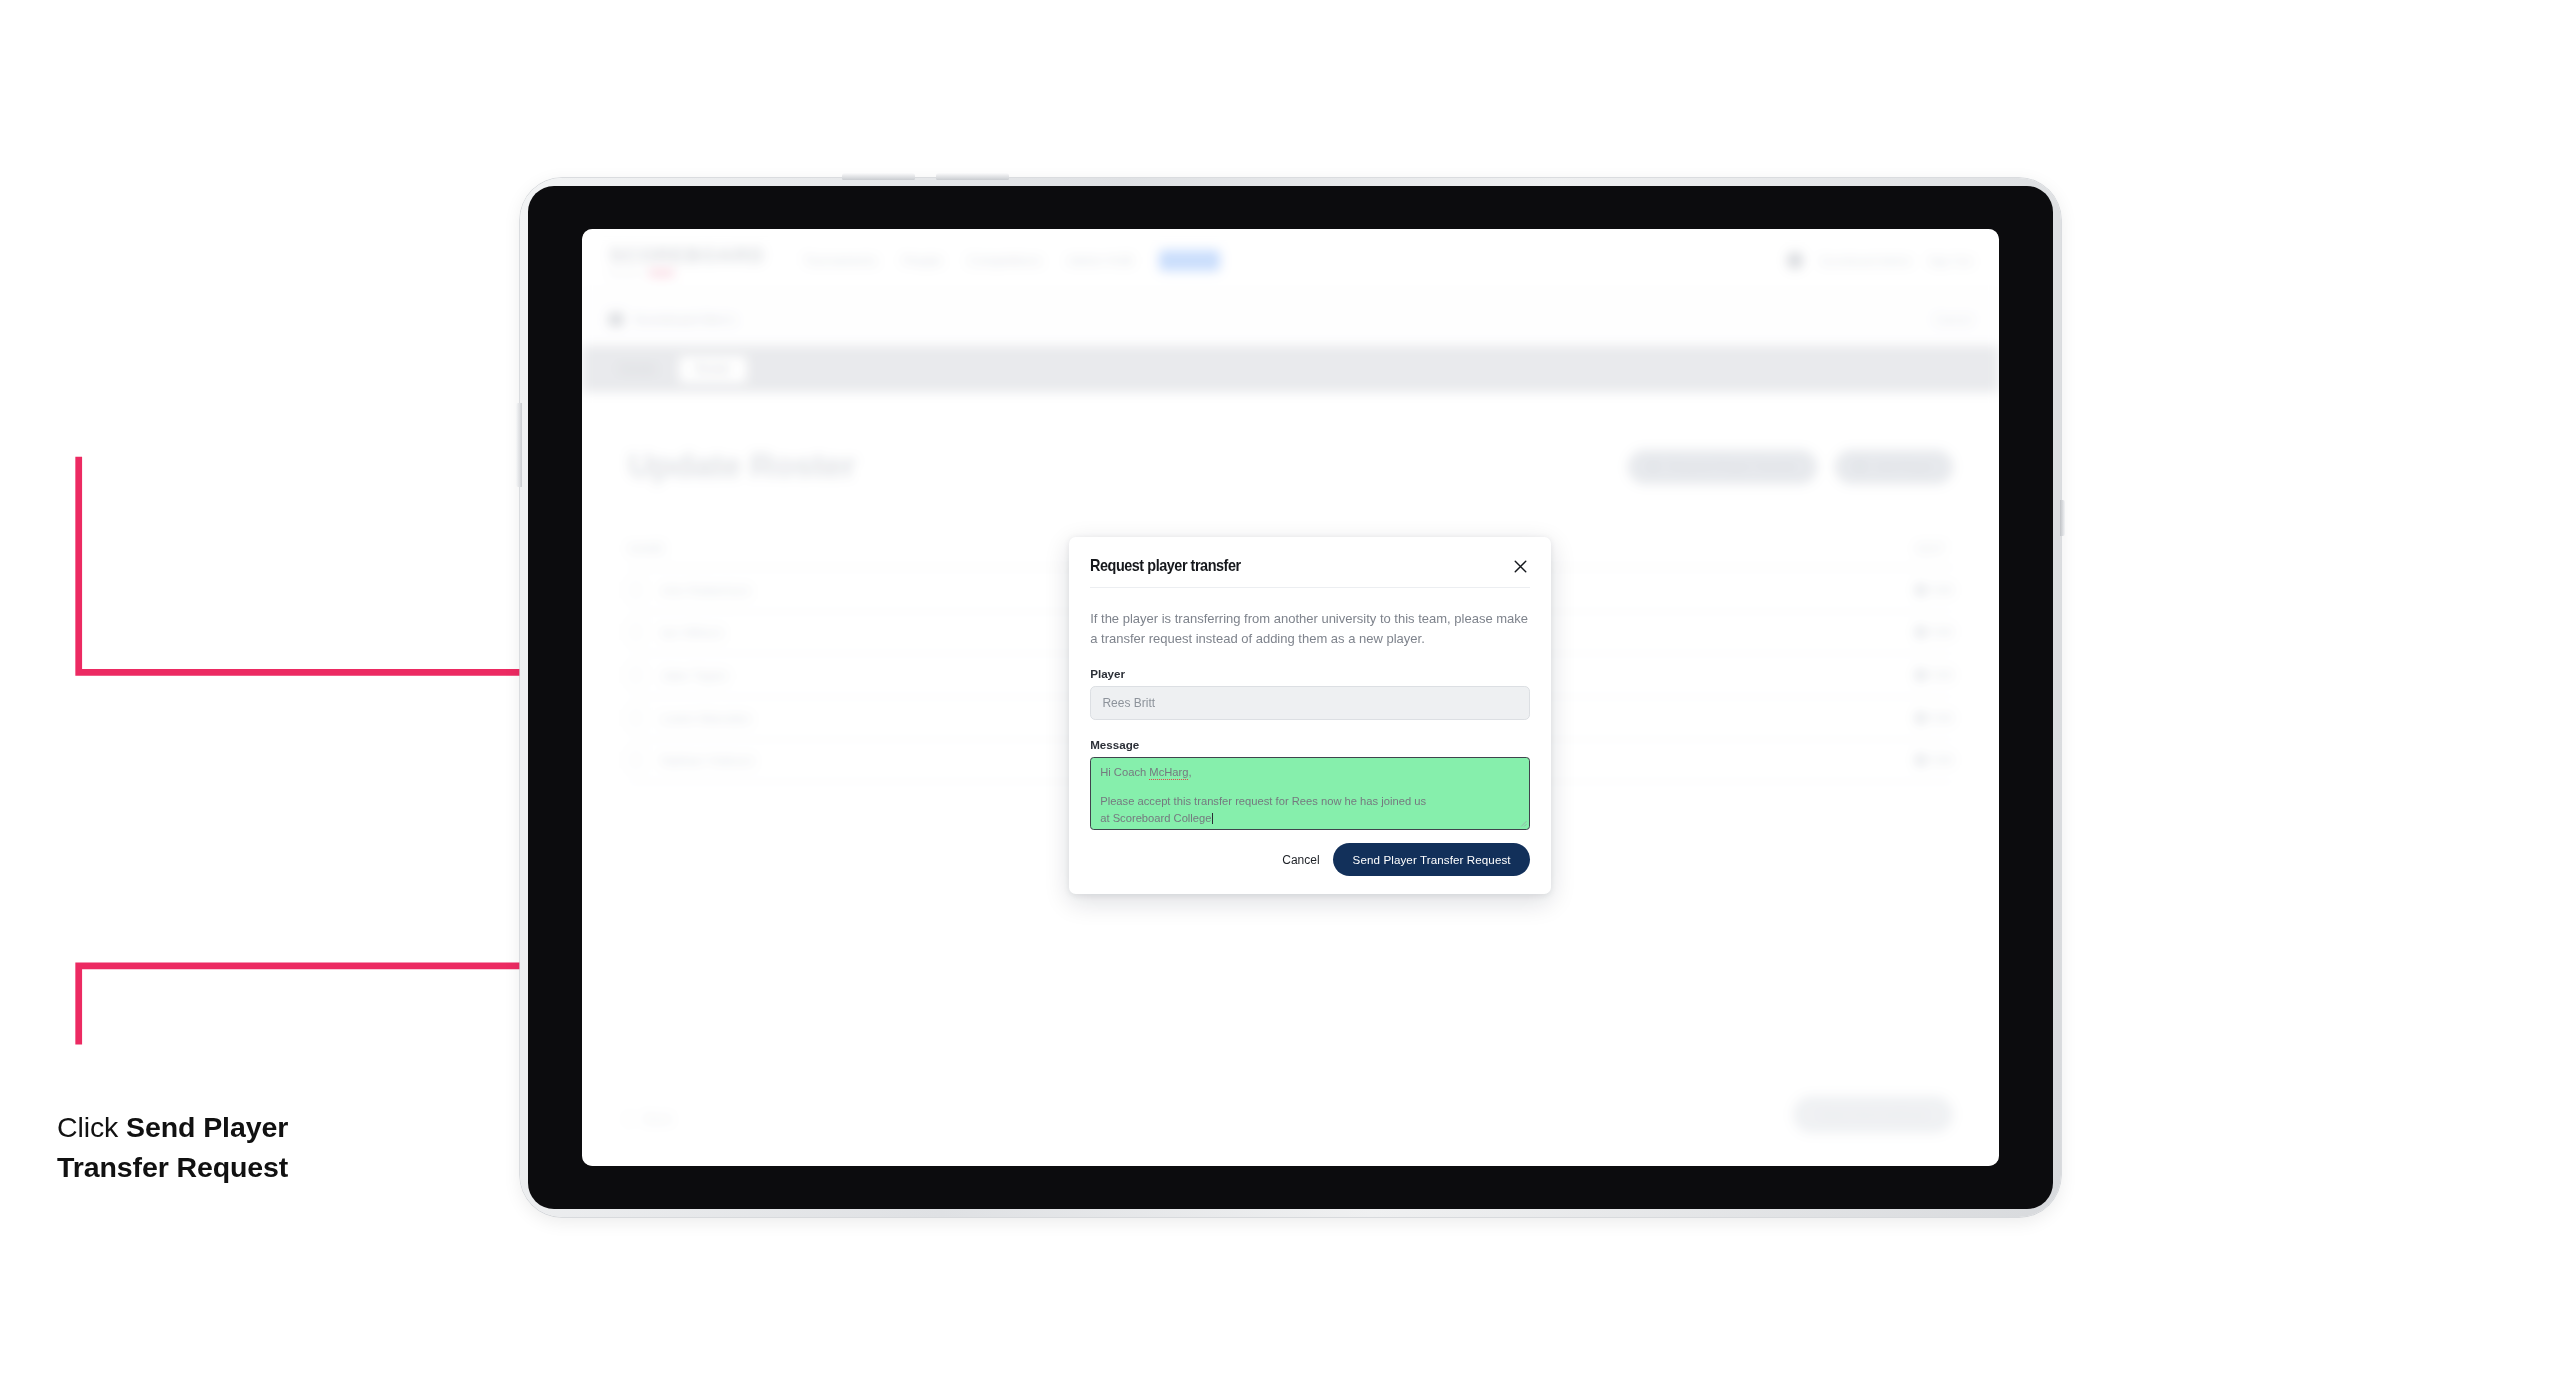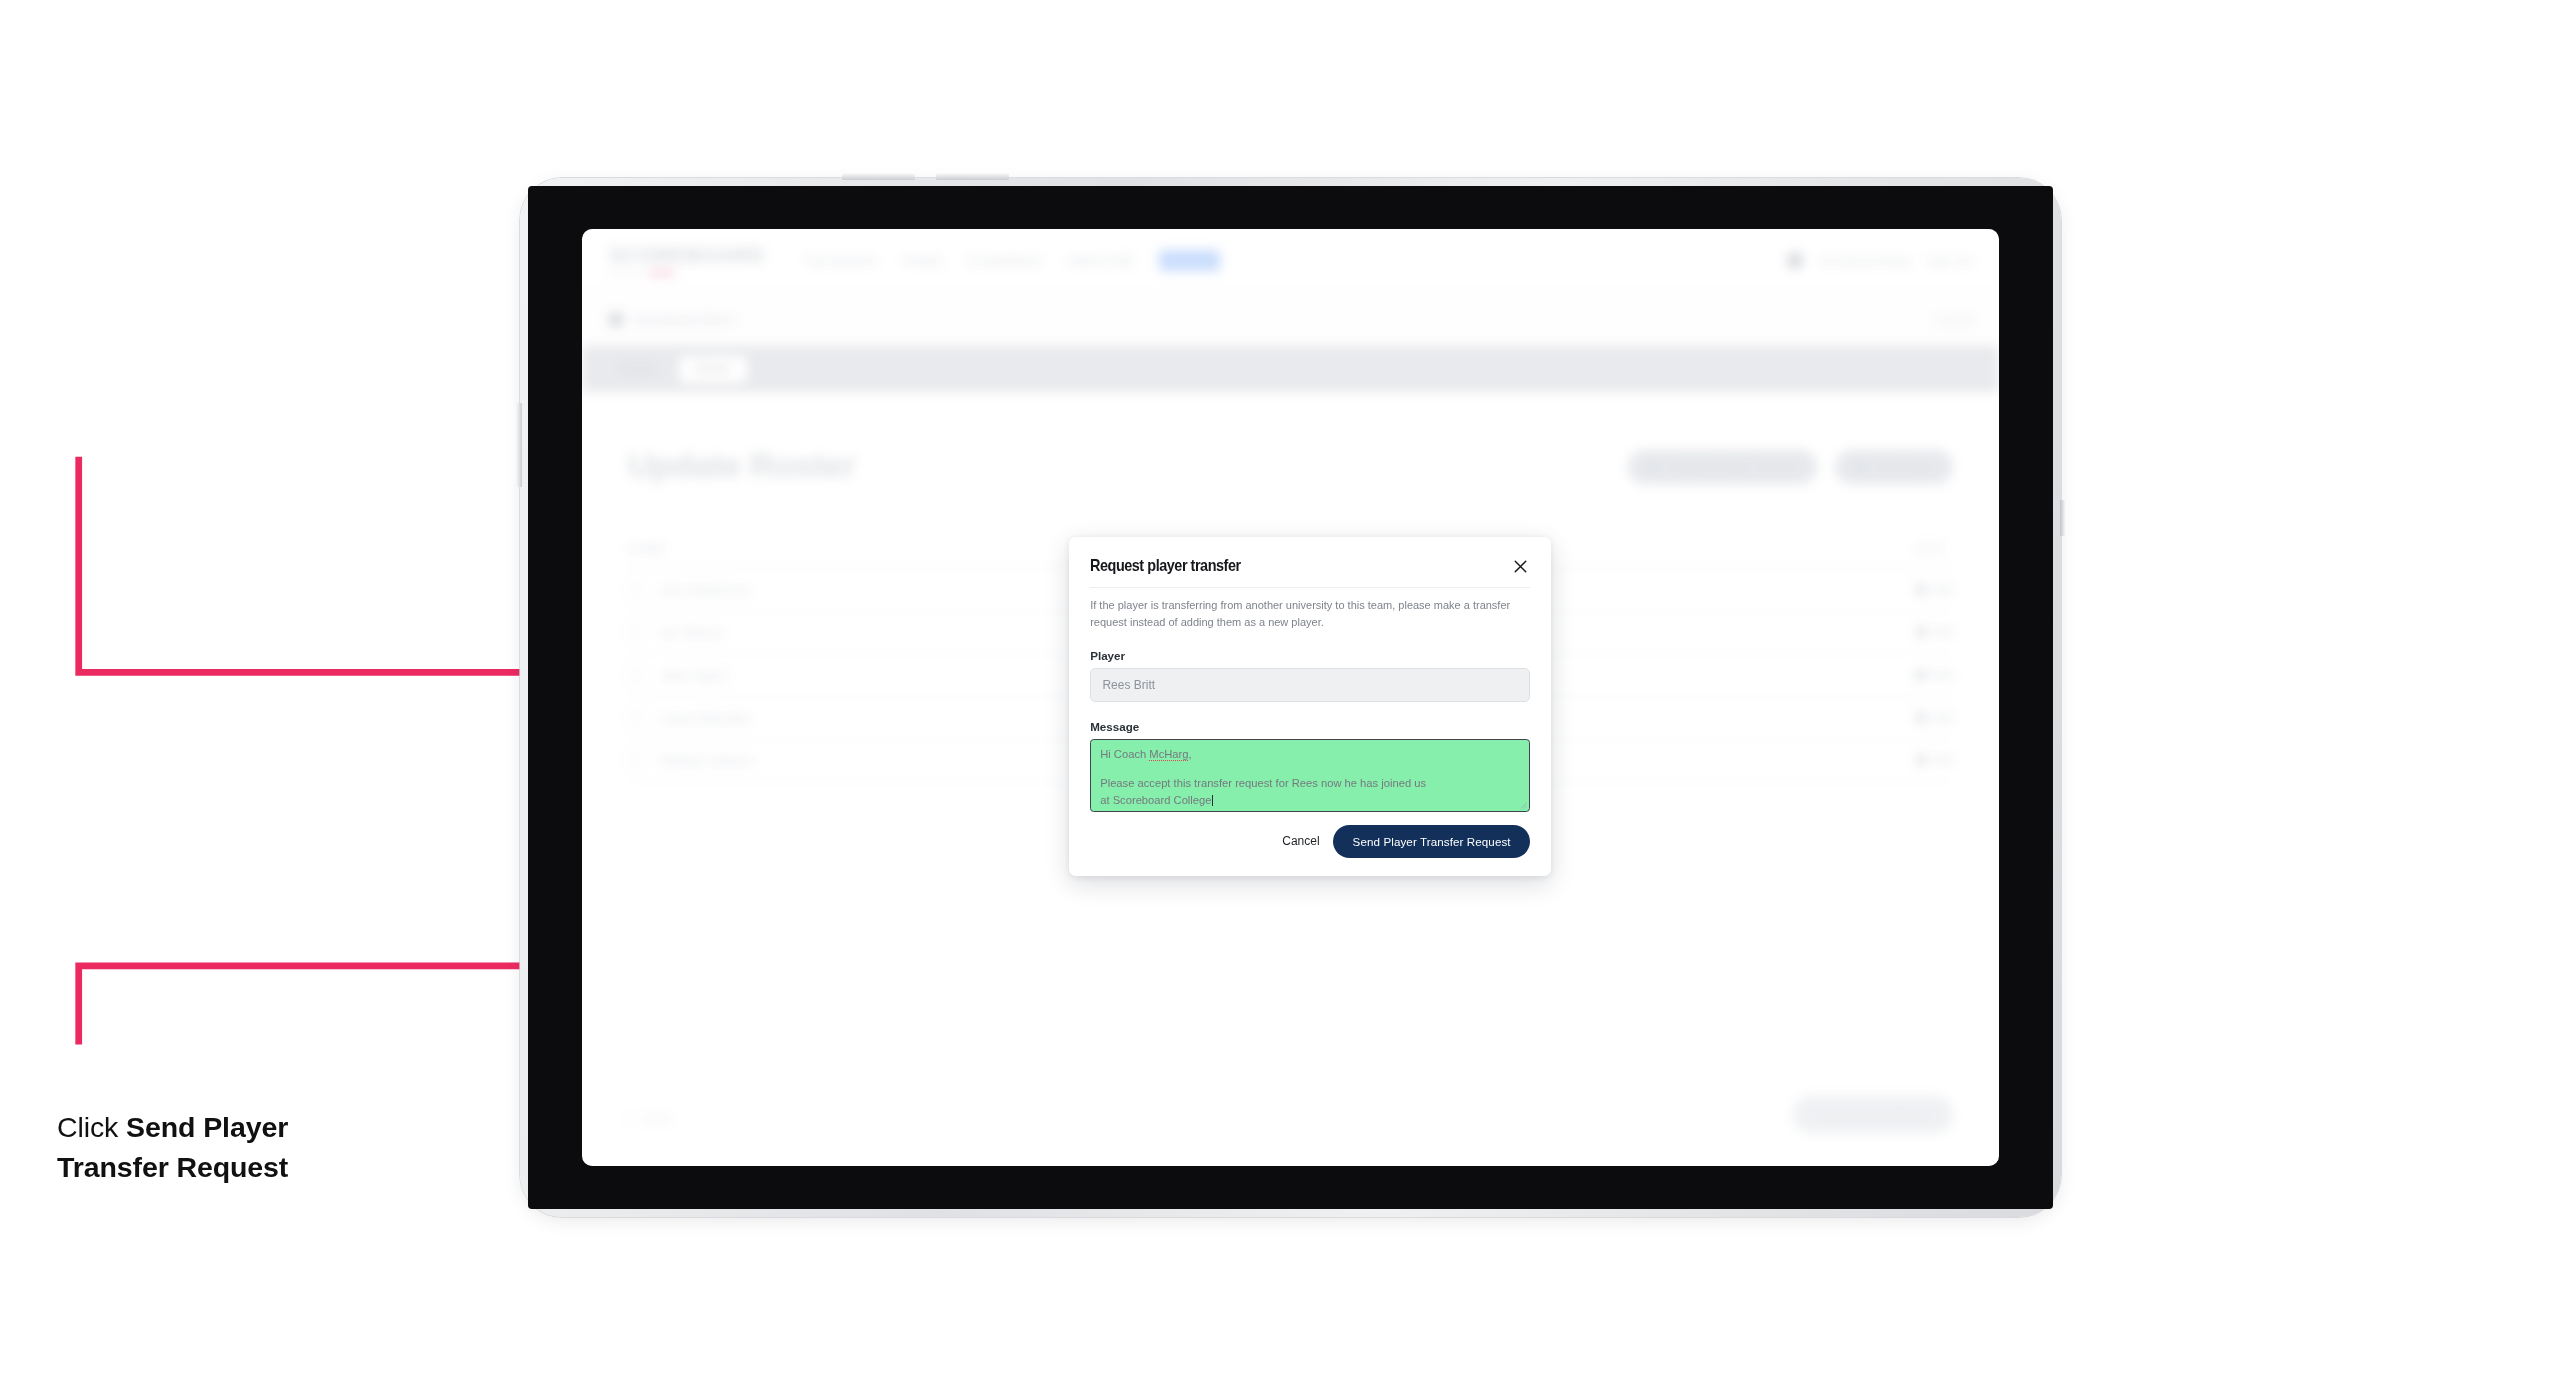--- a/index.html
+++ b/index.html
@@ -38,21 +38,21 @@
     left: 520px; top: 178px;
     width: 1541px; height: 1039px;
     background: linear-gradient(100deg,#f2f3f4 0%, #dfe1e4 35%, #eff0f1 60%, #d8dadd 100%);
     border-radius: 42px;
     box-shadow: 0 0 0 0.7px #cfd2d6, 0 4.5px 18px rgba(0,0,0,0.08);
   }
   .device-bezel {
     position: absolute;
     left: 8.2px; top: 8.2px; right: 8.2px; bottom: 8.2px;
     background: #0c0c0e;
-    border-radius: 4px;
+    border-radius: 26px;
   }
   .device-screen {
     position: absolute;
     left: 54px; top: 43px; right: 54px; bottom: 43px;
     background: #ffffff;
     border-radius: 10.5px;
     overflow: hidden;
   }
   .btn-top {
     position: absolute;
@@ -156,21 +156,21 @@
     border-radius: 6.7px;
     box-shadow: 0 7.5px 25.5px rgba(16,24,40,0.14), 0 1.5px 6px rgba(16,24,40,0.08);
     padding: 19.5px 21px 18px 21px;
   }
   .modal-head { display:flex; align-items:flex-start; padding-bottom:10.5px; border-bottom:0.7px solid #eceef1; }
   .modal-title {
     font-size: 15.7px; font-weight: 800; color:#16181c;
     letter-spacing:-0.5px; transform: scaleX(0.92); transform-origin:left center;
   }
   .modal-close { margin-left:auto; width:19.5px; height:19.5px; display:flex; align-items:center; justify-content:center; cursor:pointer; }
-  .modal-desc { margin-top:9px; font-size:11px; line-height:1.55; color:#7e838c; }
+  .modal-desc { margin-top:21px; font-size:13px; line-height:1.55; color:#7e838c; }
   .field-label { margin-top:18px; font-size:11.6px; font-weight:bold; color:#2c3038; }
   .player-input {
     margin-top:6px; width:100%; height:34px;
     background:#eef0f2; border:0.7px solid #dcdfe3; border-radius:5.2px;
     display:flex; align-items:center; padding:0 11.2px;
     font-size:12px; color:#8d939b;
   }
   .msg-box {
     margin-top:6px; width:100%; height:73px;
     background:#86efac; border:1.2px solid #3f444c; border-radius:3.7px;

